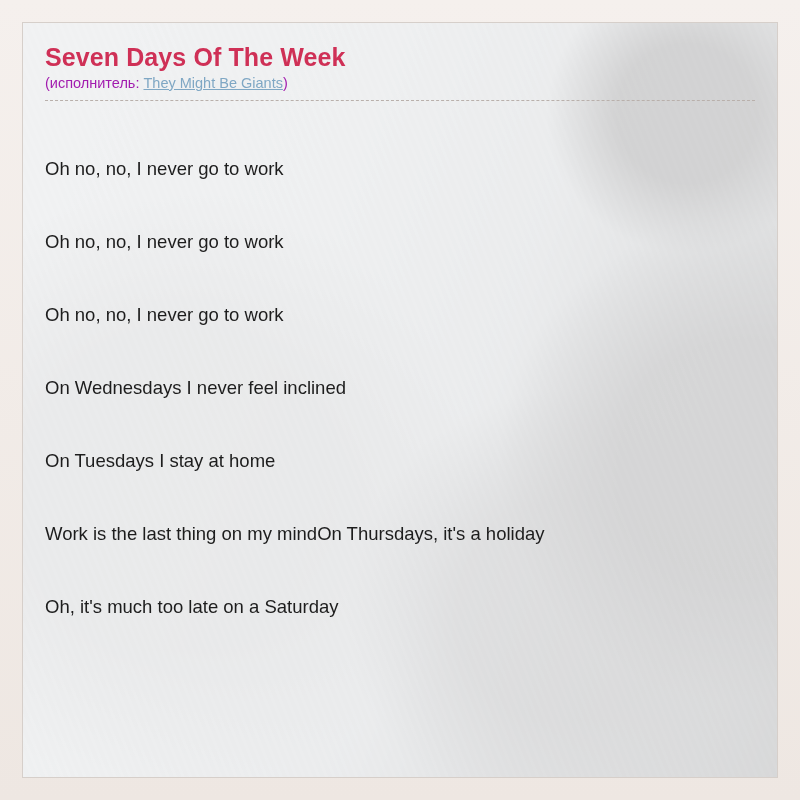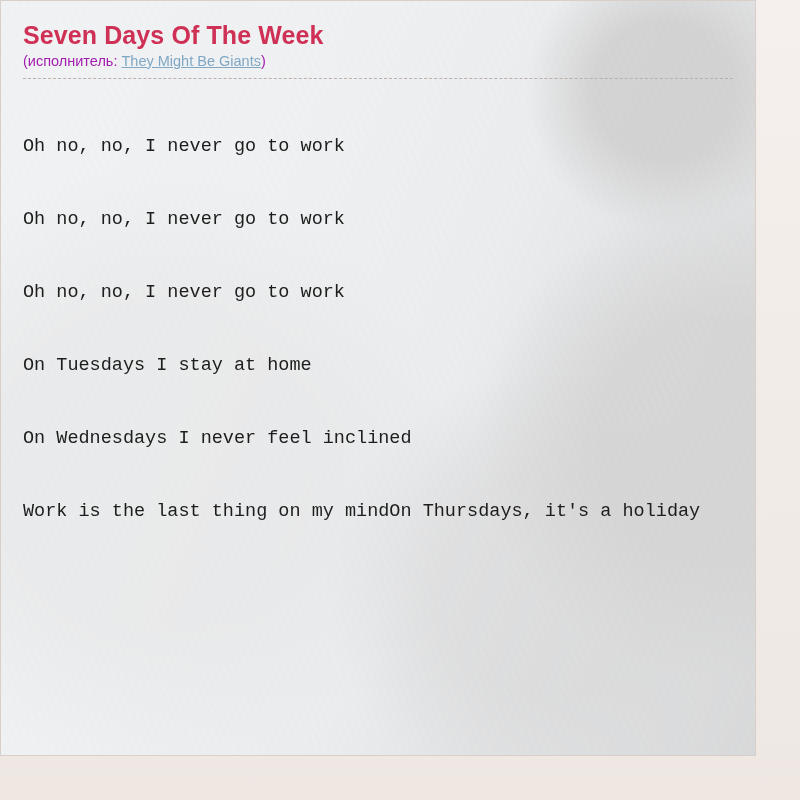--- a/index.html
+++ b/index.html
@@ -11,20 +11,21 @@
     height: 800px;
     background: #efe7e2;
     font-family: "Liberation Sans", sans-serif;
     overflow: hidden;
   }
   #page {
     position: relative;
     width: 800px;
     height: 800px;
     box-sizing: border-box;
+    padding: 22px;
     background:
       linear-gradient(180deg, rgba(245,240,237,1) 0%, rgba(238,231,226,1) 100%);
   }
   .frame {
     position: relative;
     width: 756px;
     height: 756px;
     box-sizing: border-box;
     overflow: hidden;
     background: #c9ced2;
@@ -82,44 +83,45 @@
     text-decoration: underline;
     cursor: pointer;
   }
   .lyrics {
     font-size: 18.5px;
     line-height: 24.3px;
     color: #1d1d1d;
     white-space: pre-wrap;
     margin-top: 6px;
   }
-  .lyrics .line { display: block; font-family: Liberation Mono, monospace; }
+  .lyrics .line { display: block; }
 </style>
 </head>
 <body>
 
 <div id="page">
   <div class="frame">
     <div class="photo"></div>
     <div class="overlay"></div>
     <div class="content">
 
       <h1 class="song-title">Seven Days Of The Week</h1>
 
       <div class="artist-line">
         <span class="paren">(исполнитель: </span><a class="artist-link">They Might Be Giants</a><span class="paren">)</span>
       </div>
 
       <div class="lyrics">
         <span class="line">Oh no, no, I never go to work</span>
         <span class="line">Oh no, no, I never go to work</span>
         <span class="line">Oh no, no, I never go to work</span>
+        <span class="line">On Wednesdays I never feel inclined</span>
         <span class="line">On Tuesdays I stay at home</span>
-        <span class="line">On Wednesdays I never feel inclined</span>
         <span class="line">Work is the last thing on my mindOn Thursdays, it's a holiday</span>
+        <span class="line">Oh, it's much too late on a Saturday</span>
         
         
         
         
         
         
         
         
         
         

